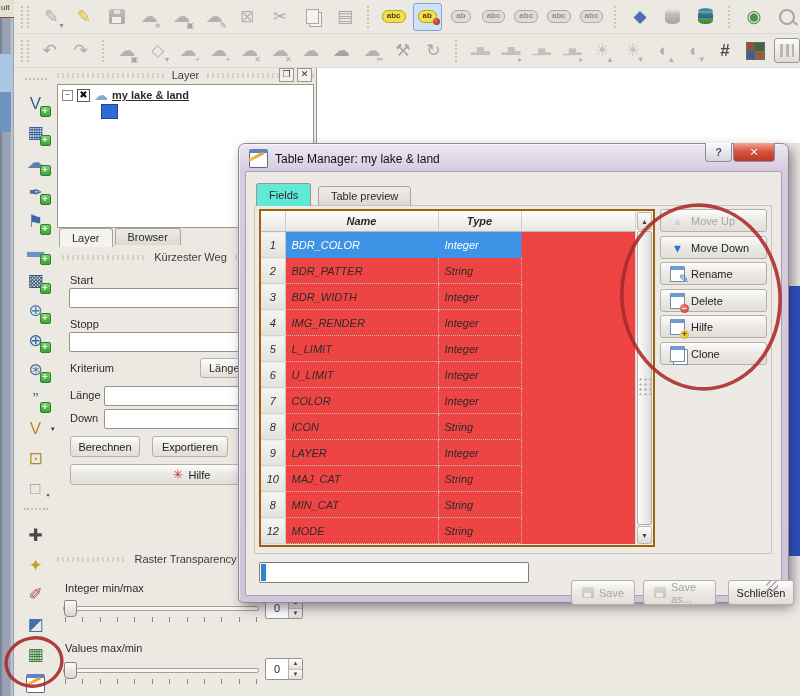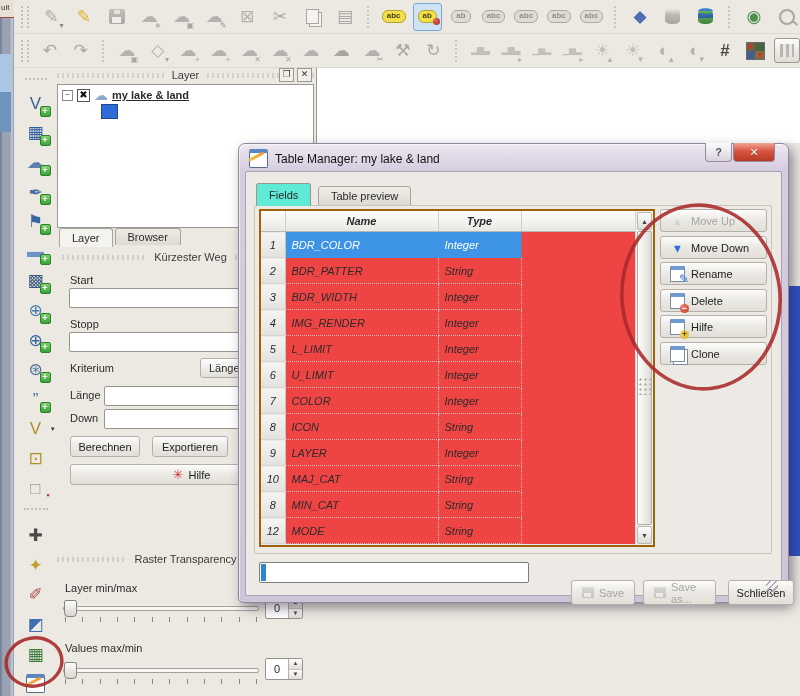--- a/index.html
+++ b/index.html
@@ -484,21 +484,21 @@
     <div class="qbtn" style="position:absolute;left:8px;top:214px;width:243px">
       <span class="hilfe-ic">✳</span>
       <span>Hilfe</span>
     </div>
   </div>
 
   <div id="rt-panel">
     <div class="dock-title">
         <span>Raster Transparency</span>
       </div>
-    <div class="sp-label" style="top:30px">Layer min/max</div>
+    <div class="sp-label" style="top:30px">Integer min/max</div>
     <div class="slider" style="top:48px">
       <div class="track"></div>
         <div class="handle"></div>
     </div>
     <div class="ticks" style="top:65px">
       <i></i>
         <i></i>
         <i></i>
         <i></i>
         <i></i>

